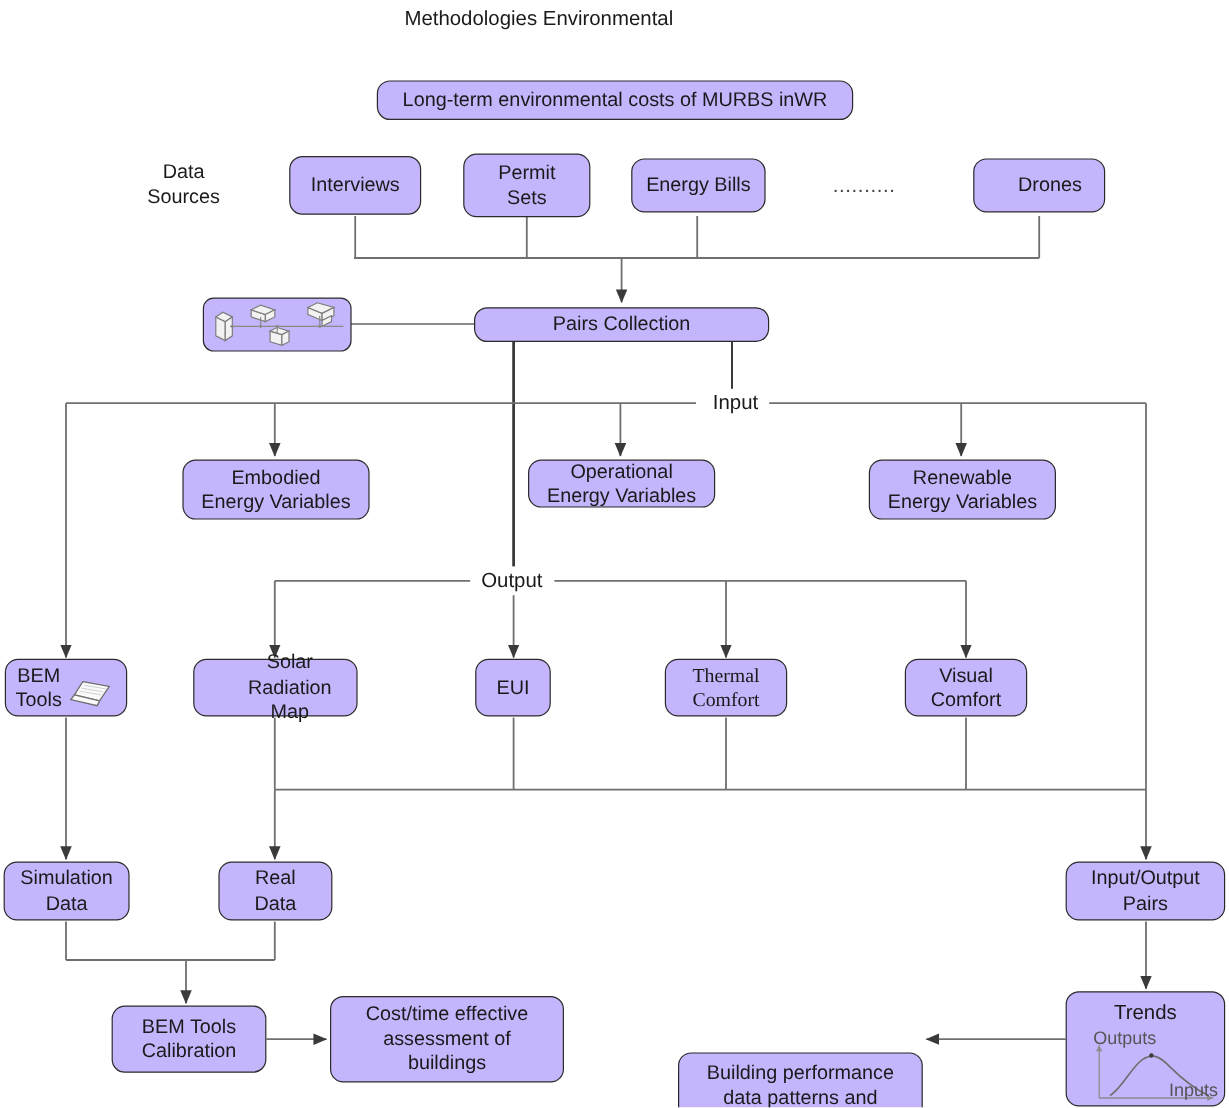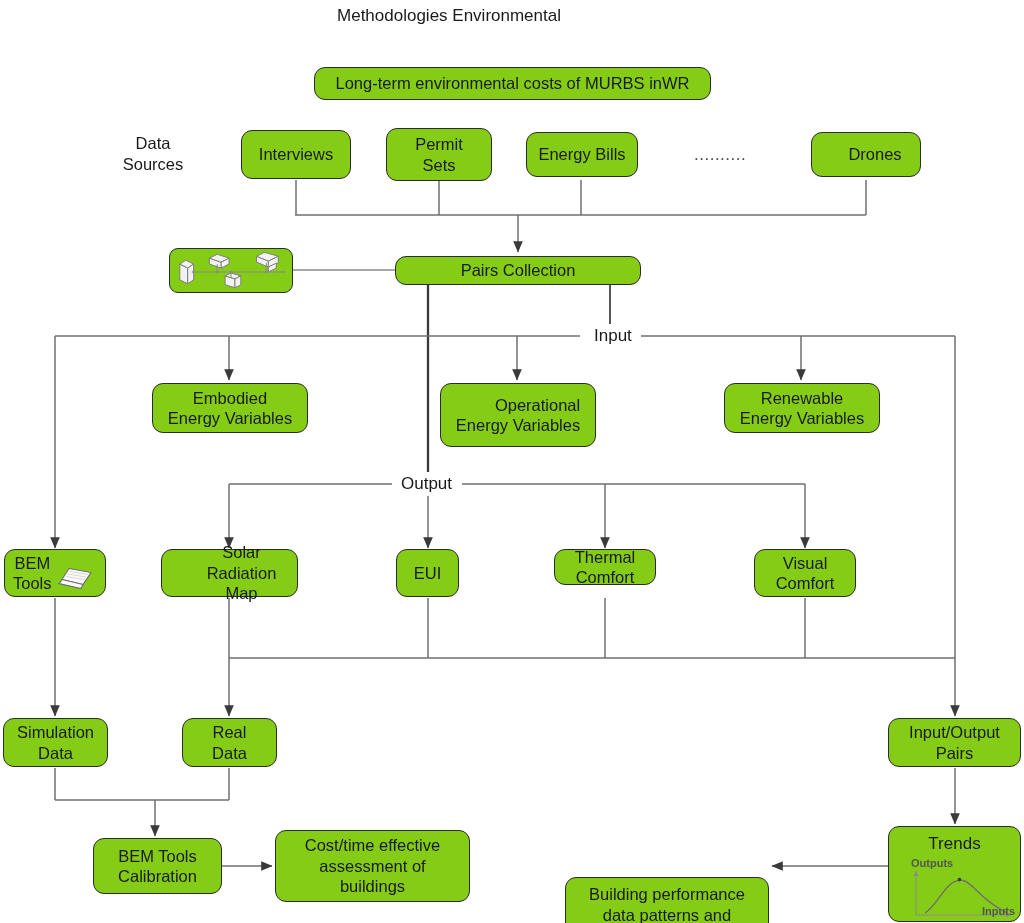--- a/index.html
+++ b/index.html
@@ -4,21 +4,21 @@
 <style>
   html,body{margin:0;padding:0;background:#ffffff;}
   body{width:1024px;height:923px;font-family:"Liberation Sans",sans-serif;color:#1a1a1a;}
   #stage{position:relative;width:1024px;height:923px;overflow:hidden;background:#fff;}
   svg#wires{position:absolute;left:0;top:0;width:1024px;height:923px;}
   .node{
     position:absolute;
     box-sizing:border-box;
     border:1.6px solid #2b2b2b;
     border-radius:11px;
-    background:#84cc16;
+    background:#c4b5fd;
     display:flex;
     align-items:center;
     justify-content:center;
     text-align:center;
     line-height:1.24;
     color:#1a1a1a;
     font-size:16.5px;
     padding:2px 6px;
     white-space:pre-line;
   }
@@ -56,21 +56,21 @@
   .dots{
     position:absolute;
     font-size:17px;
     letter-spacing:0.5px;
     color:#444;
   }
   
   .icon-laptop{position:absolute;right:6px;top:50%;transform:translateY(-50%);}
   
   .trend-title{position:absolute;left:0;top:6px;width:100%;text-align:center;font-size:17px;}
-  .axis-lbl{position:absolute;font-size:11px;color:#555;font-weight:bold;}
+  .axis-lbl{position:absolute;font-size:15px;color:#555;}
   .node-inner{position:relative;width:100%;height:100%;}
 </style>
 </head>
 <body>
 
 <div id="stage">
 
   <svg id="wires" viewBox="0 0 1024 923">
     <defs>
       <marker id="ah" markerWidth="9" markerHeight="9" refX="7.2" refY="3.2" orient="auto" markerUnits="strokeWidth">
@@ -194,21 +194,21 @@
     </svg>
   </div>
 
   <div class="node" style="left:395px;top:256px;width:246px;height:29px;">Pairs Collection</div>
 
   <div class="bus-label" style="left:585px;top:324px;">Input</div>
 
   <div class="node" style="left:152px;top:383px;width:156px;height:50px;">Embodied
 Energy Variables</div>
 
-  <div class="node" style="left:440px;top:383px;width:156px;height:64px;text-align:right;">Operational
+  <div class="node" style="left:440px;top:383px;width:156px;height:40px;">Operational
 Energy Variables</div>
 
   <div class="node" style="left:724px;top:383px;width:156px;height:50px;">Renewable
 Energy Variables</div>
 
   <div class="bus-label" style="left:392px;top:472px;">Output</div>
 
   <div class="node" style="left:4px;top:549px;width:102px;height:48px;justify-content:flex-start;padding-left:8px;">
     <span>BEM
 Tools</span>
@@ -225,21 +225,21 @@
         </g>
       </svg>
     </span>
   </div>
 
   <div class="node" style="left:161px;top:549px;width:137px;height:48px;padding-left:30px;">Solar
 Radiation Map</div>
 
   <div class="node" style="left:396px;top:549px;width:63px;height:48px;">EUI</div>
 
-  <div class="node" style="left:554px;top:549px;width:102px;height:36px;">Thermal
+  <div class="node" style="left:554px;top:549px;width:102px;height:48px;font-family:Liberation Serif, serif;">Thermal
 Comfort</div>
 
   <div class="node" style="left:754px;top:549px;width:102px;height:48px;">Visual
 Comfort</div>
 
   <div class="node" style="left:3px;top:718px;width:105px;height:49px;">Simulation
 Data</div>
 
   <div class="node" style="left:182px;top:718px;width:95px;height:49px;">Real
 Data</div>

